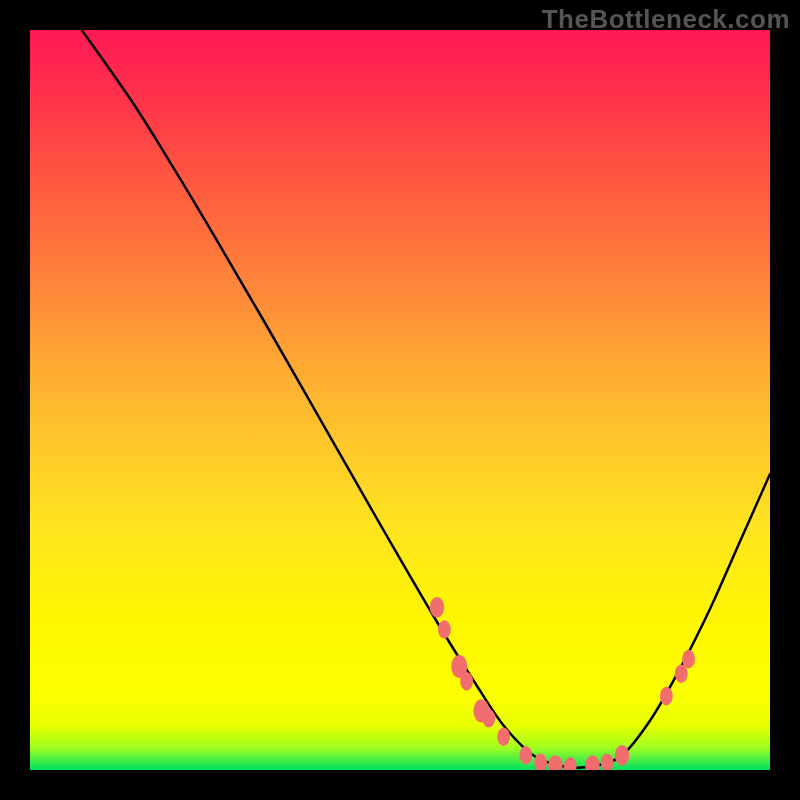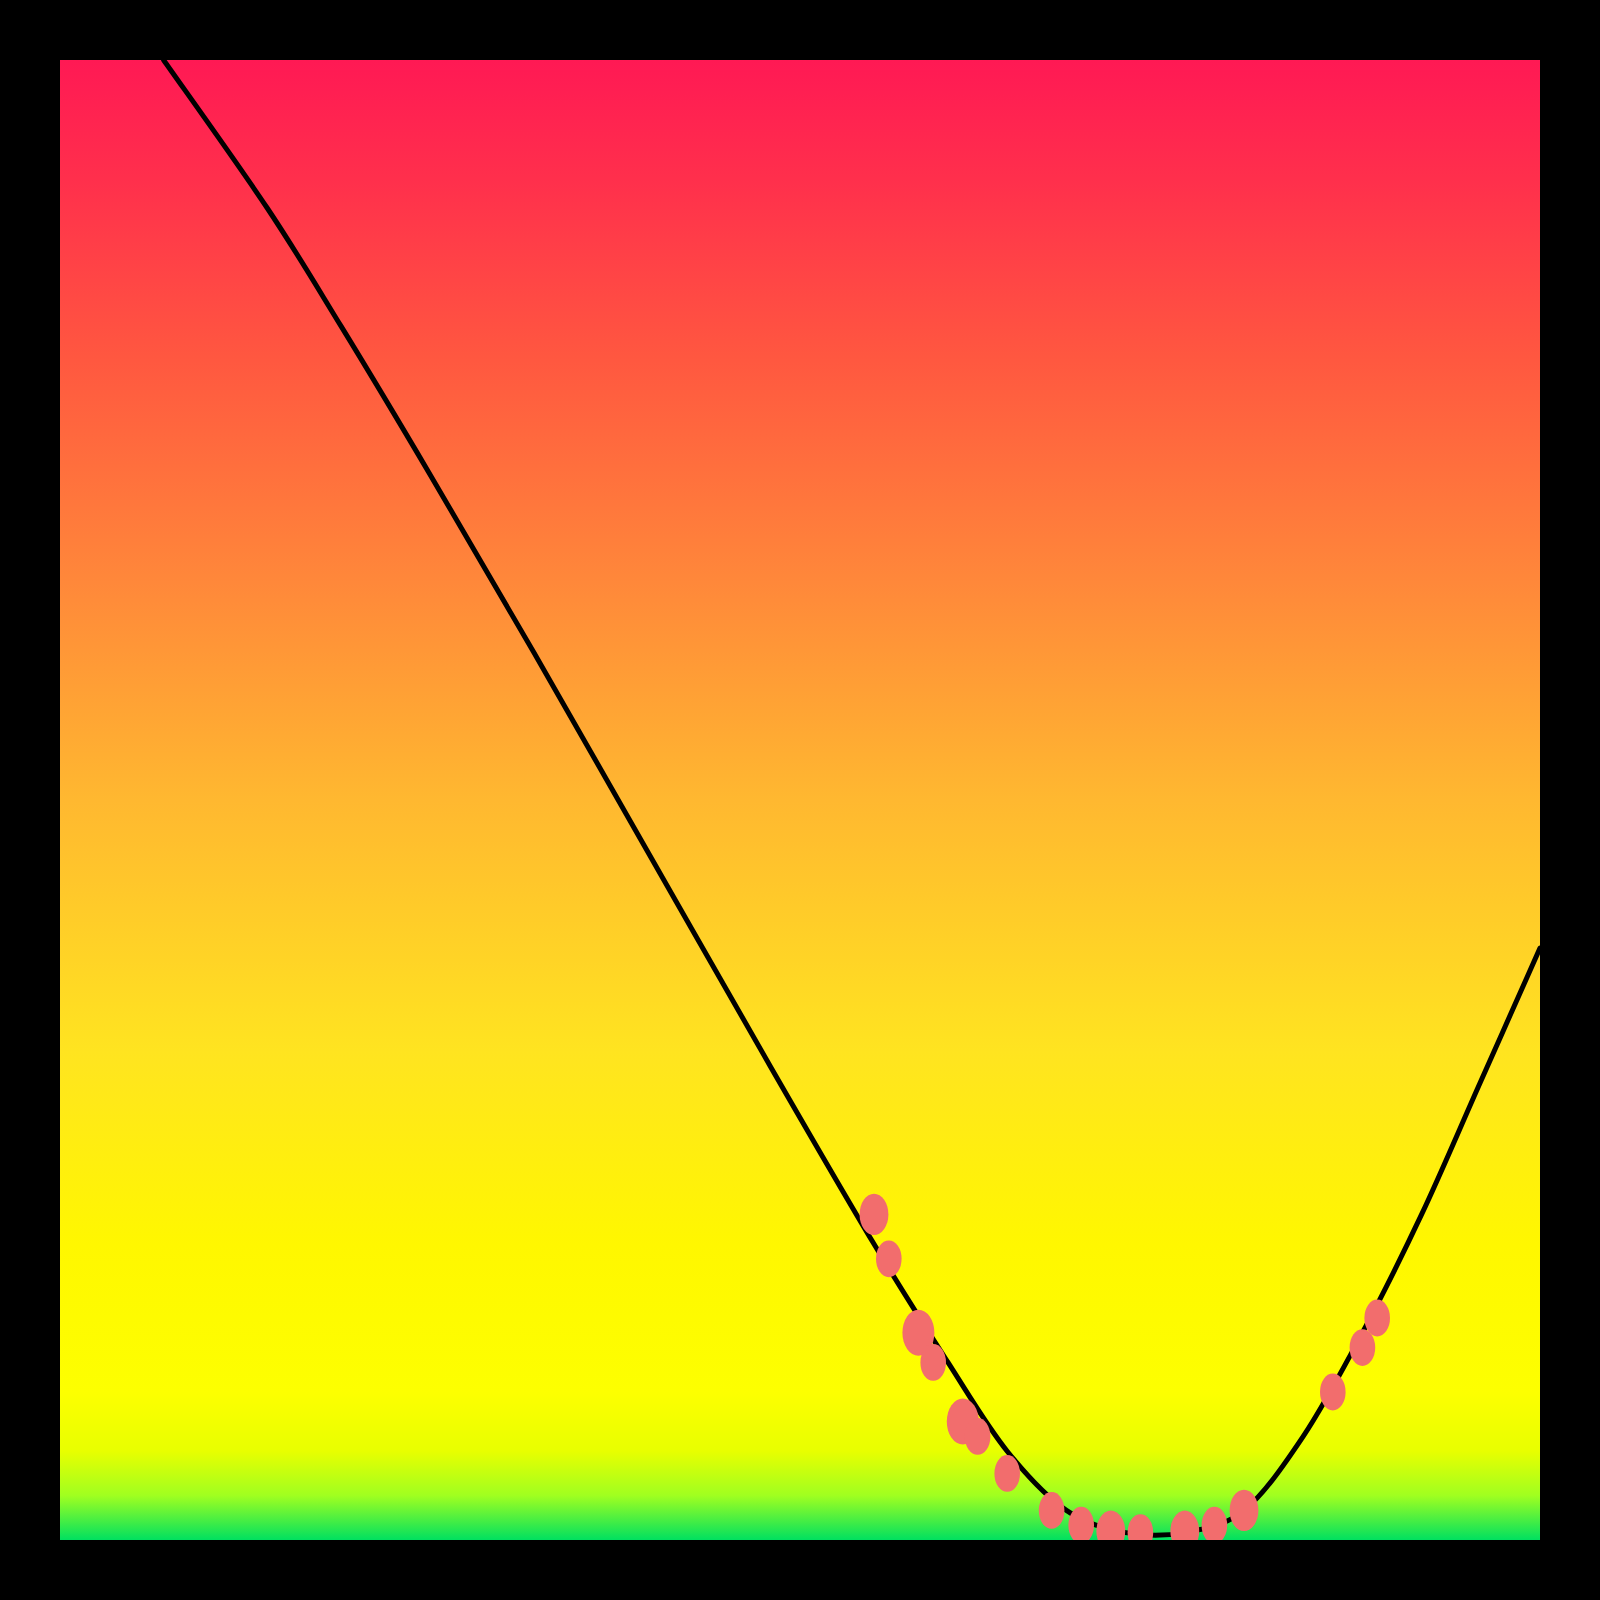--- a/index.html
+++ b/index.html
@@ -69,20 +69,21 @@
   }
   .marker {
     fill: #f26d6d;
     stroke: none;
   }
 </style>
 </head>
 <body>
 
 <div class="wrapper">
+  <div class="watermark">TheBottleneck.com</div>
 
   <div class="plot-area">
     <div class="gradient-bg"></div>
 
     <svg class="curve" viewBox="0 0 740 740" preserveAspectRatio="none">
       <path class="curve-path" id="curve-path" d="M 51.8 0.0 C 60.4 12.3, 88.8 51.8, 103.6 74.0 C 118.4 96.2, 127.0 111.0, 140.6 133.2 C 154.2 155.4, 169.0 180.1, 185.0 207.2 C 201.0 234.3, 218.3 263.9, 236.8 296.0 C 255.3 328.1, 276.3 365.1, 296.0 399.6 C 315.7 434.1, 336.7 471.1, 355.2 503.2 C 373.7 535.3, 392.2 567.3, 407.0 592.0 C 421.8 616.7, 432.9 633.9, 444.0 651.2 C 455.1 668.5, 463.7 683.3, 473.6 695.6 C 483.5 707.9, 493.3 718.4, 503.2 725.2 C 513.1 732.0, 522.9 734.4, 532.8 736.3 C 542.7 738.1, 552.5 738.1, 562.4 736.3 C 572.3 734.4, 582.1 733.2, 592.0 725.2 C 601.9 717.2, 611.7 703.0, 621.6 688.2 C 631.5 673.4, 641.3 654.9, 651.2 636.4 C 661.1 617.9, 670.9 598.2, 680.8 577.2 C 690.7 556.2, 700.5 532.8, 710.4 510.6 C 720.3 488.4, 735.1 455.1, 740.0 444.0"></path>
       <g id="markers-group">
           <ellipse cx="407.0" cy="577.2" rx="7.2" ry="10.3" class="marker"></ellipse>
           <ellipse cx="414.4" cy="599.4" rx="6.4" ry="9.2" class="marker"></ellipse>
           <ellipse cx="429.2" cy="636.4" rx="8.0" ry="11.5" class="marker"></ellipse>

